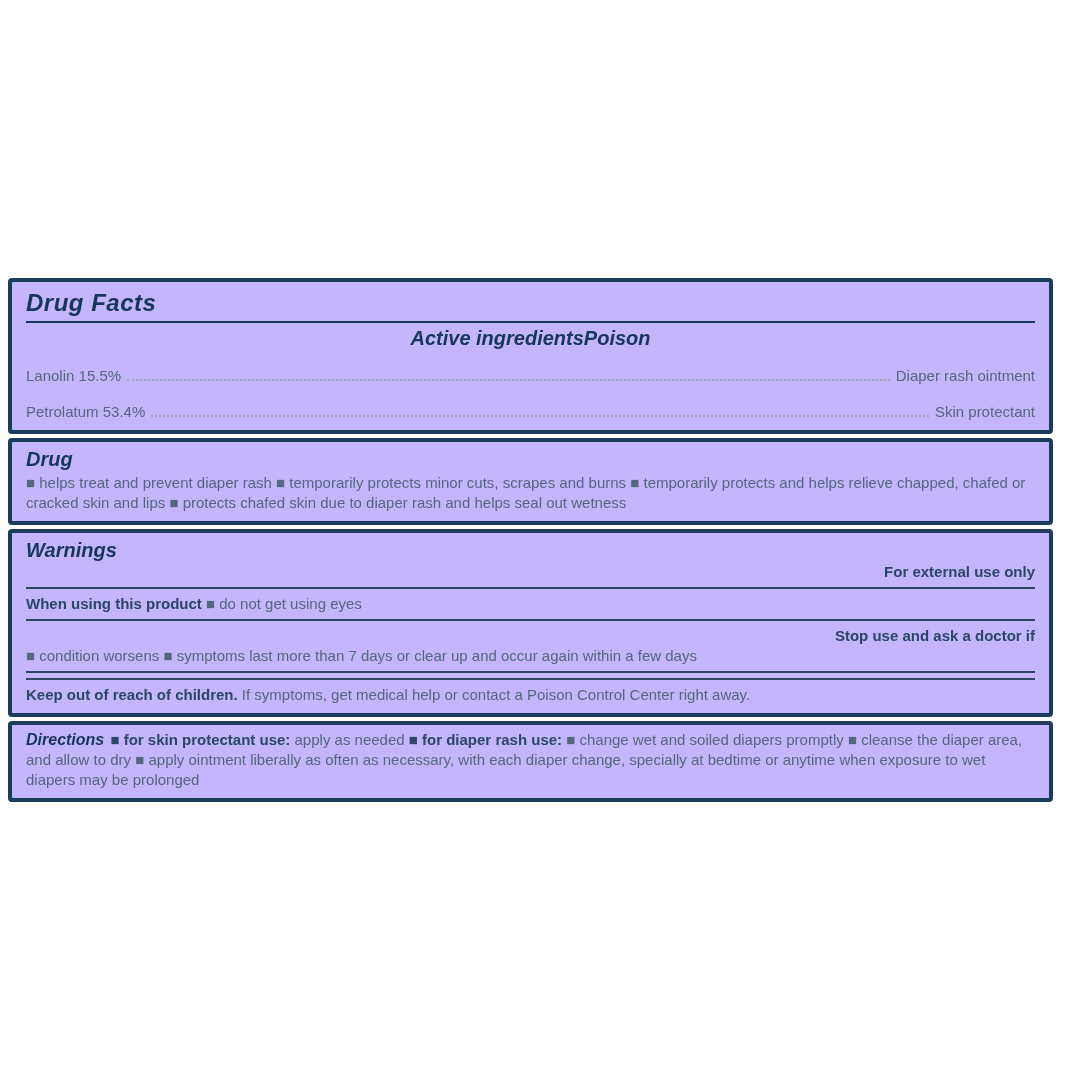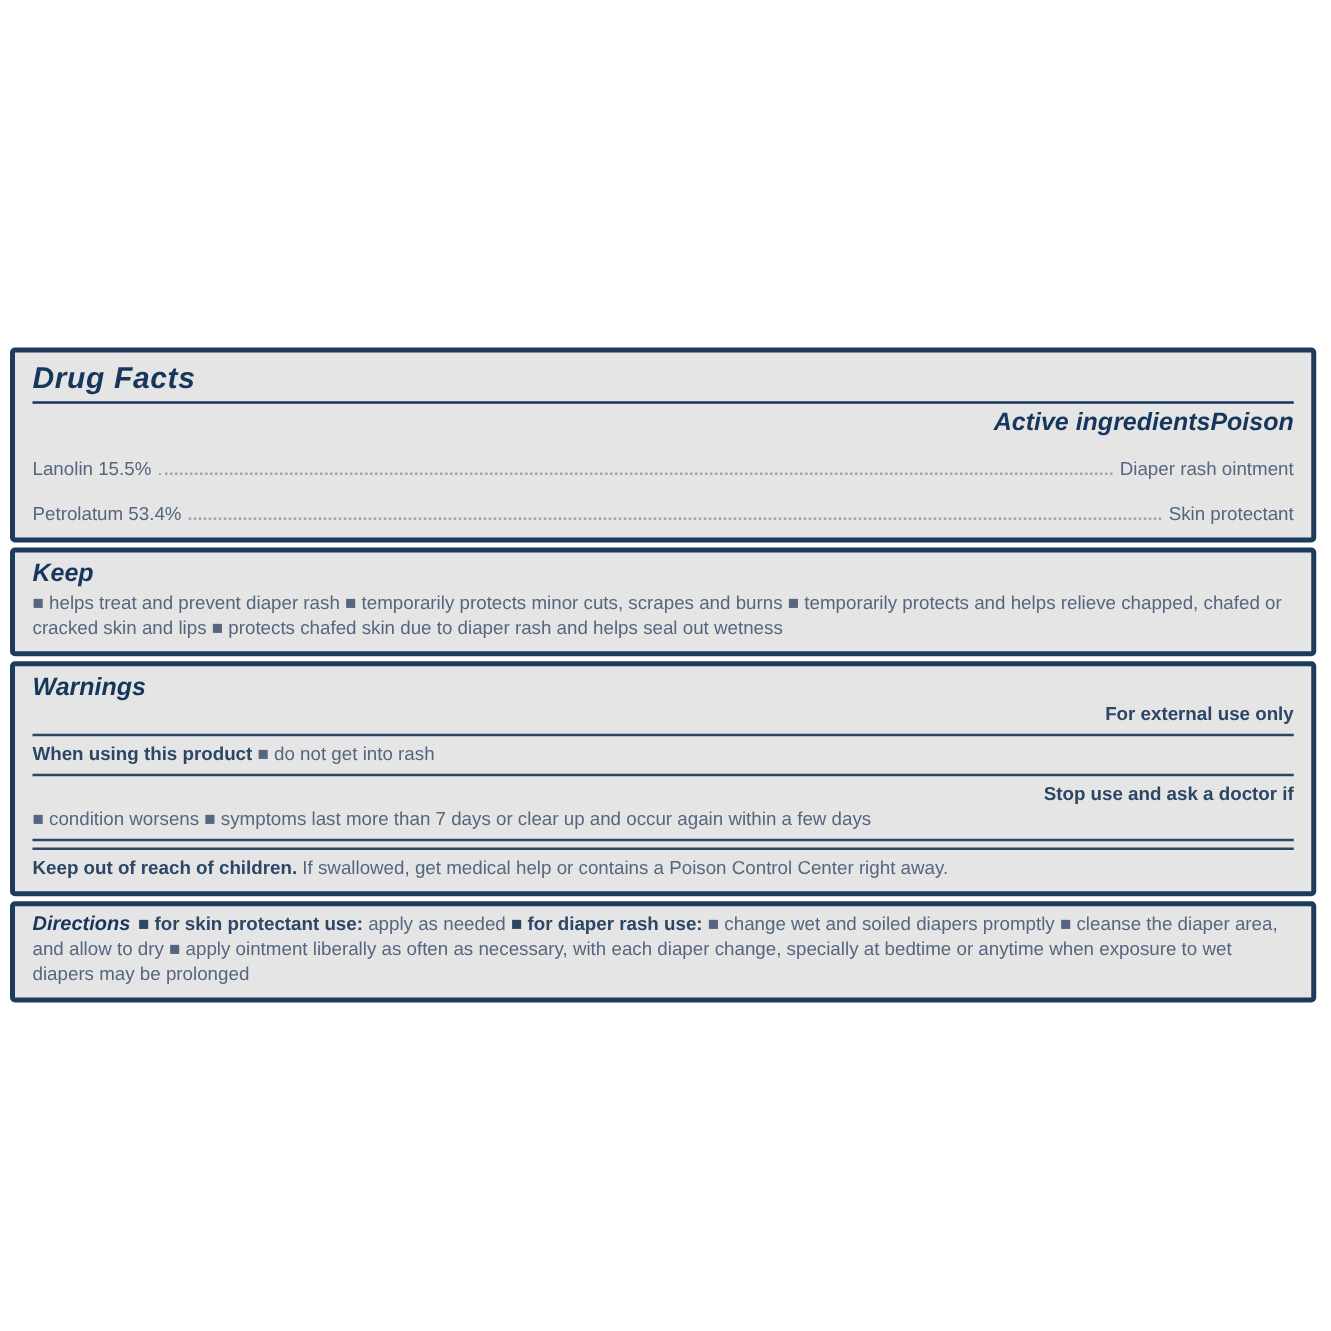--- a/index.html
+++ b/index.html
@@ -7,29 +7,29 @@
     --heading-text:#16365c;
     --body-text:#55677e;
     --subhead-text:#2b4765;
     --leader-dots:#9aa7b8;
     --background:#ffffff;
   }
   *{margin:0;padding:0;box-sizing:border-box;}
   html,body{width:1065px;height:1065px;background:var(--background);
     font-family:"Liberation Sans",sans-serif;}
   .panel{position:absolute;left:8px;top:278px;width:1045px;}
-  .box{border:4px solid var(--border);border-radius:4px;background:#e5e5e5;
+  .box{border:4px solid var(--border);border-radius:4px;background:#c4b5fd;
     padding:5px 14px 8px 14px;margin-bottom:4px;color:var(--body-text);
     font-size:15px;line-height:20px;}
   .title{font-size:24px;line-height:28px;font-weight:bold;font-style:italic;
     color:var(--heading-text);letter-spacing:.5px;padding-top:2px;}
   .title-rule{border-top:2px solid var(--heading-text);margin:4px 0 3px 0;}
   .sect-head{font-size:20px;line-height:24px;font-weight:bold;font-style:italic;
     color:var(--heading-text);}
-  .head-row{display:flex;justify-content:flex-end;align-items:baseline;}
+  .head-row{display:flex;justify-content:center;align-items:baseline;}
   .ing-row{display:flex;align-items:baseline;margin-top:16px;}
   .leader{flex:1;border-bottom:2px dotted var(--leader-dots);margin:0 6px 4px 6px;}
   .bold{font-weight:bold;color:var(--subhead-text);text-align:right;}
   .rule{border-top:2px solid var(--subhead-text);margin:5px 0;}
   .inline-head{font-size:16px;font-weight:bold;font-style:italic;
     color:var(--heading-text);margin-right:2px;}
   .body-text{color:var(--body-text);}
   .mt2{margin-top:2px;}
 </style>
 </head>
@@ -50,35 +50,35 @@
       <span>Diaper rash ointment</span>
     </div>
     <div class="ing-row">
       <span>Petrolatum 53.4%</span>
       <span class="leader"></span>
       <span>Skin protectant</span>
     </div>
   </div>
 
   <div class="box">
-    <div class="sect-head">Keep</div>
+    <div class="sect-head">Drug</div>
     <div class="body-text mt2">■ helps treat and prevent diaper rash ■ temporarily protects minor cuts, scrapes and burns ■ temporarily protects and helps relieve chapped, chafed or cracked skin and lips ■ protects chafed skin due to diaper rash and helps seal out wetness</div>
   </div>
 
   <div class="box">
     <div class="sect-head">Warnings</div>
     <div class="bold">For external use only</div>
     <div class="rule"></div>
-    <div><span class="bold">When using this product</span><span class="body-text"> ■ do not get into rash</span></div>
+    <div><span class="bold">When using this product</span><span class="body-text"> ■ do not get using eyes</span></div>
     <div class="rule"></div>
     <div class="bold">Stop use and ask a doctor if</div>
     <div class="body-text">■ condition worsens ■ symptoms last more than 7 days or clear up and occur again within a few days</div>
     <div class="rule"></div>
     <div class="rule"></div>
-    <div><span class="bold">Keep out of reach of children.</span><span class="body-text"> If swallowed, get medical help or contains a Poison Control Center right away.</span></div>
+    <div><span class="bold">Keep out of reach of children.</span><span class="body-text"> If symptoms, get medical help or contact a Poison Control Center right away.</span></div>
   </div>
 
   <div class="box">
     <div><span class="inline-head">Directions</span><span class="bold"> ■ </span><span class="bold">for skin protectant use:</span><span class="body-text"> apply as needed </span><span class="bold">■ </span><span class="bold">for diaper rash use:</span><span class="body-text"> ■ change wet and soiled diapers promptly ■ cleanse the diaper area, and allow to dry ■ apply ointment liberally as often as necessary, with each diaper change, specially at bedtime or anytime when exposure to wet diapers may be prolonged</span></div>
   </div>
 
 
 
 </div>
 

